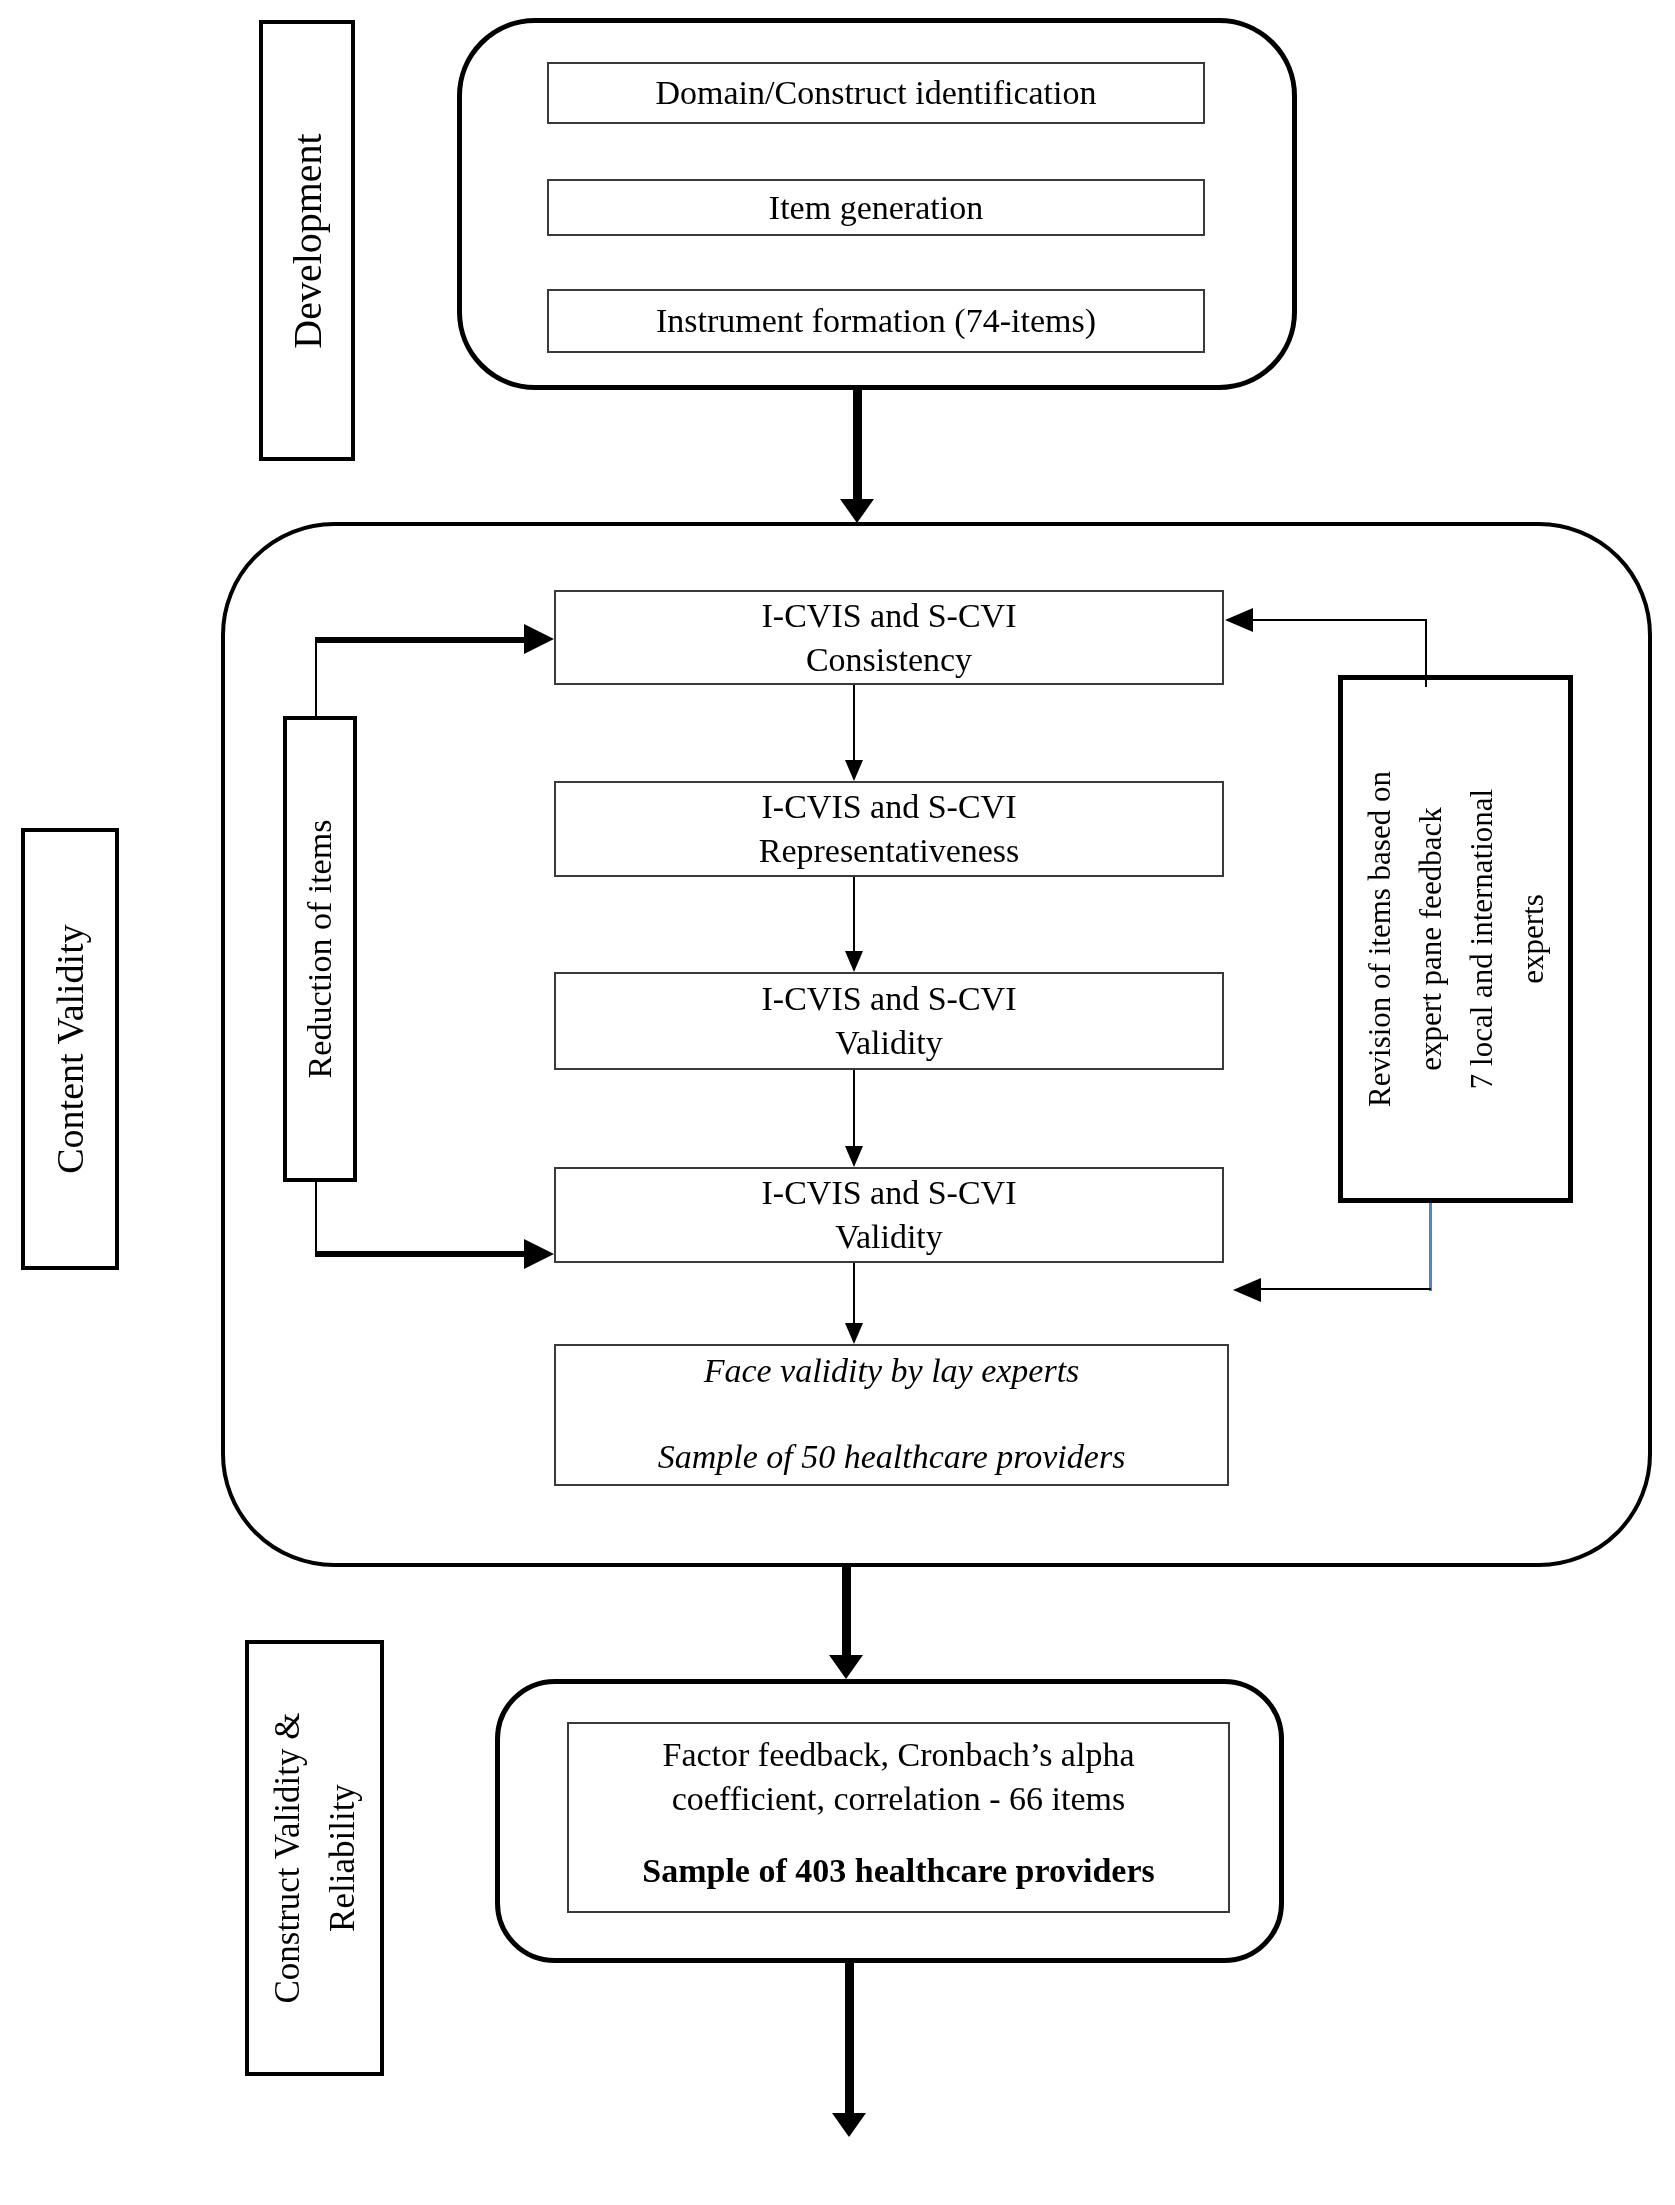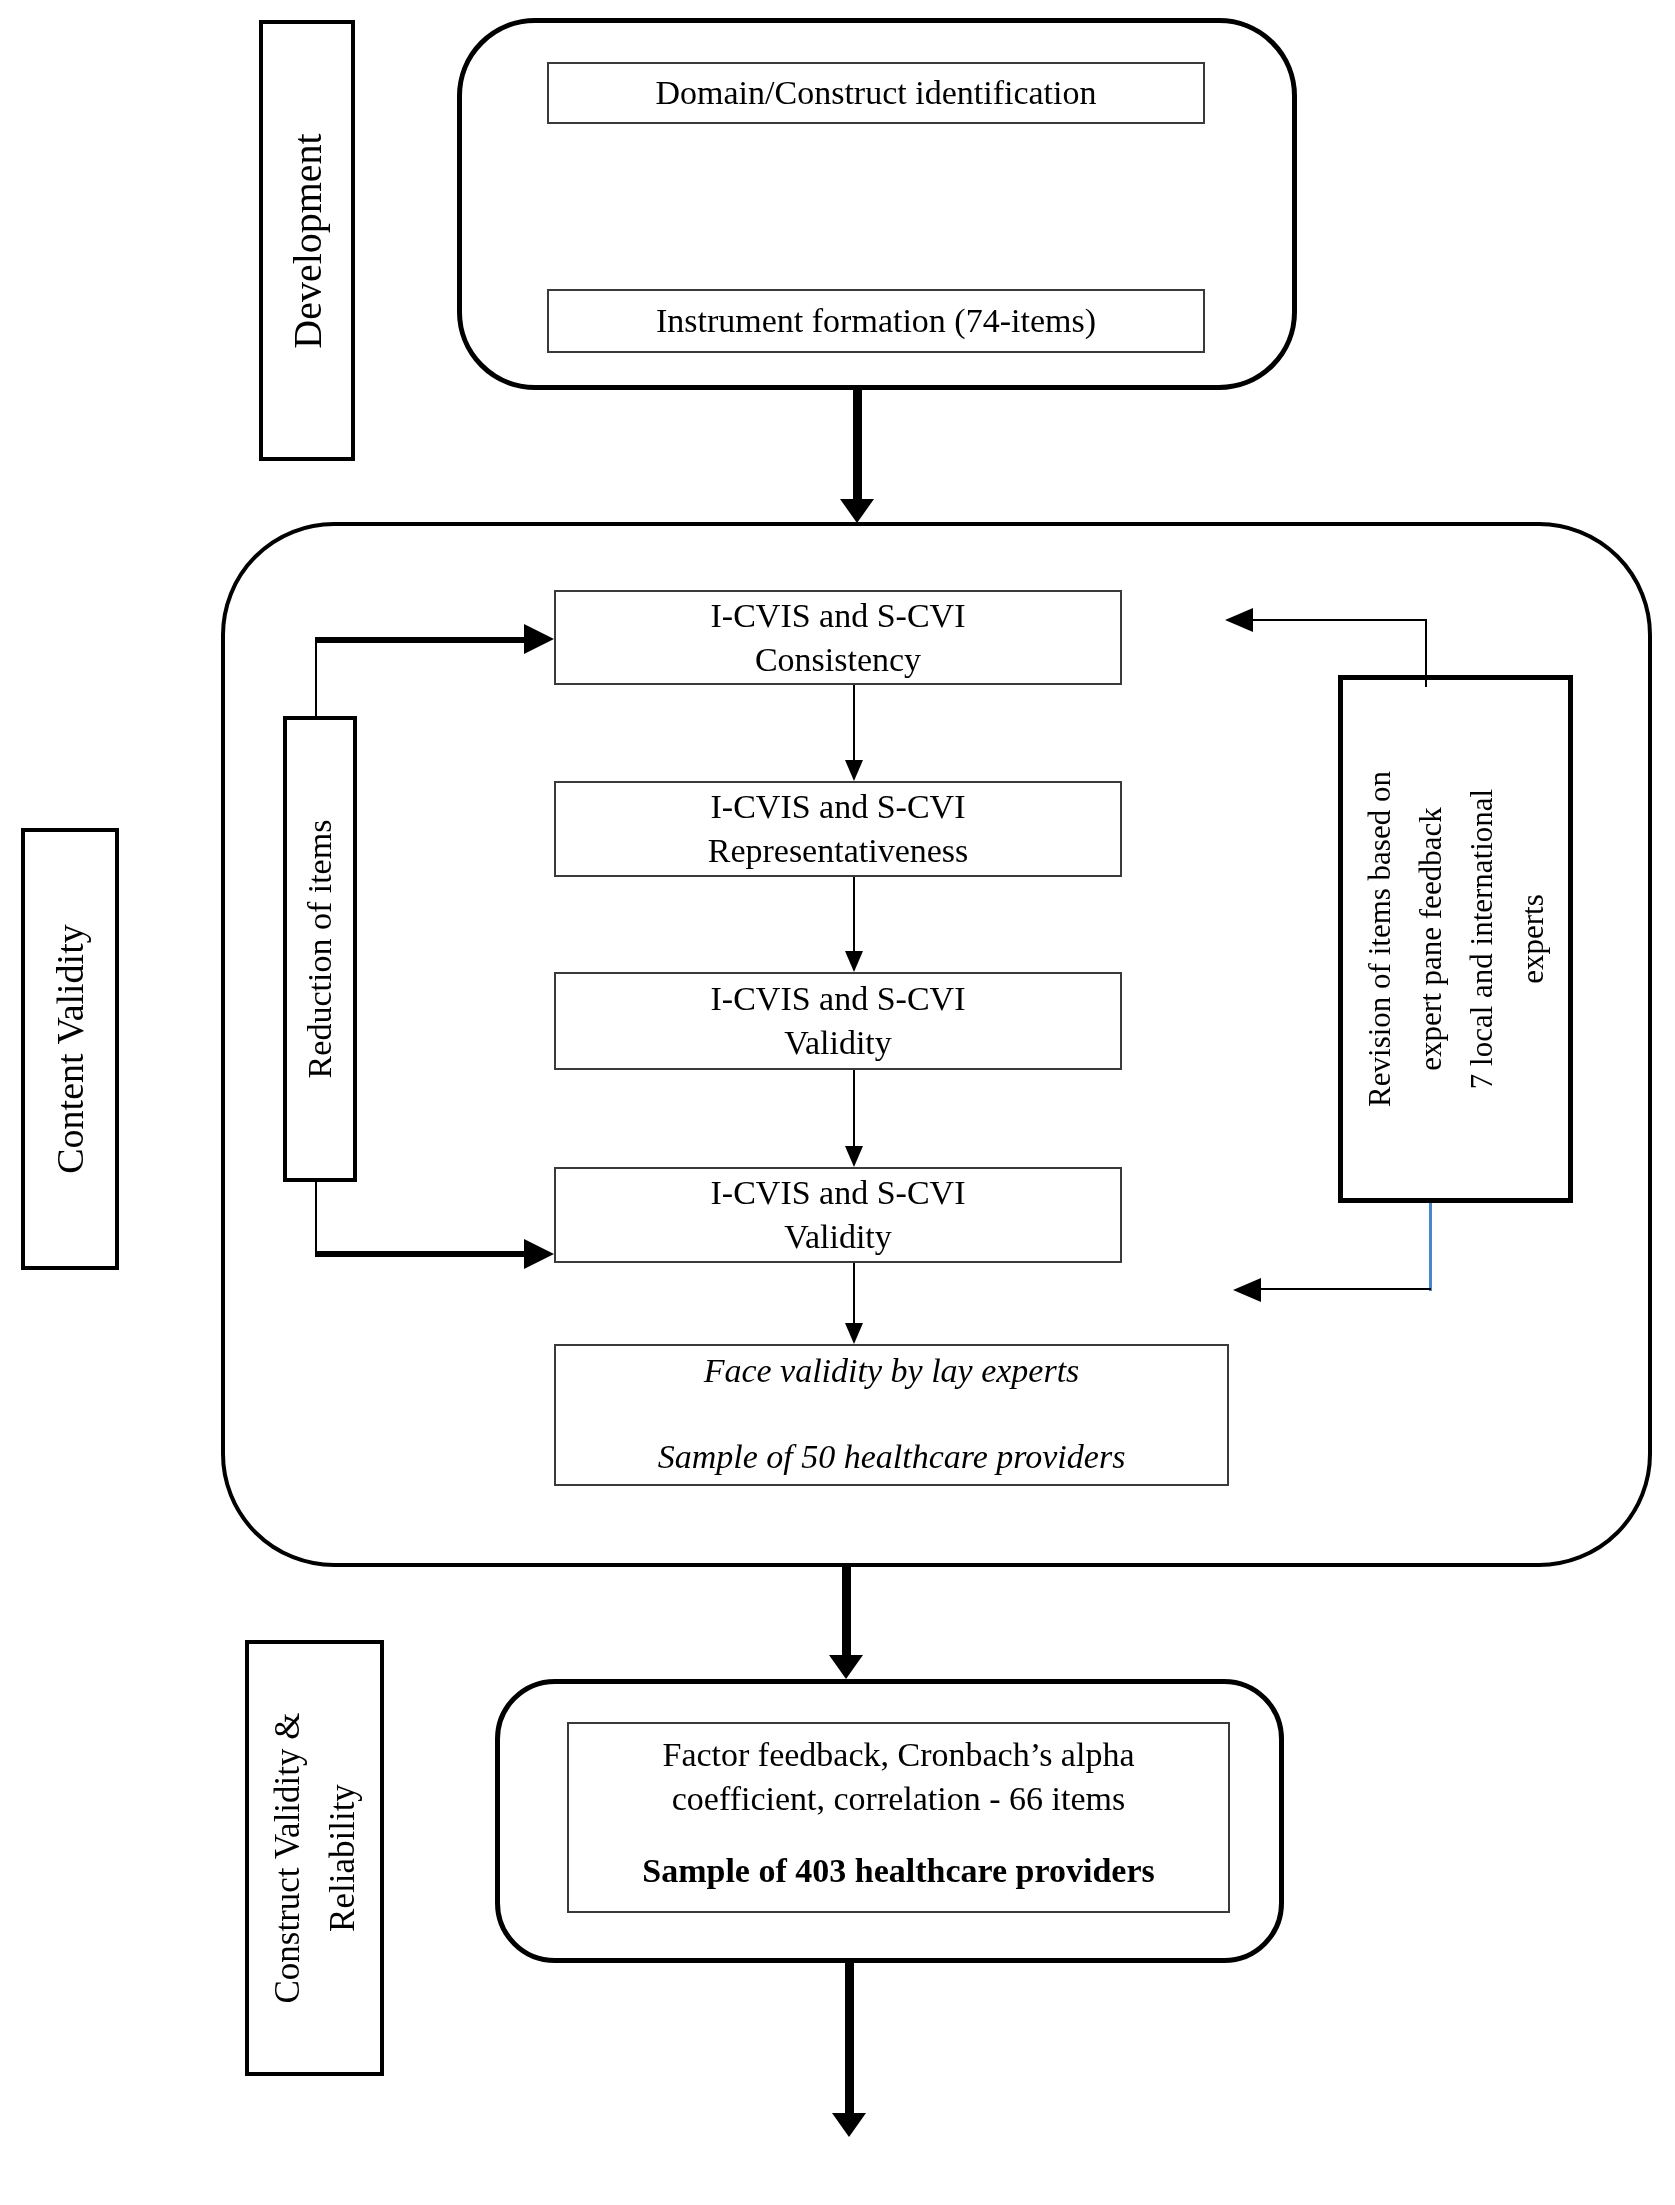--- a/index.html
+++ b/index.html
@@ -35,21 +35,21 @@
   #dev-step-3{top:289px;height:64px;}
   
   #arrow1-stem{left:853px;top:390px;width:8.5px;height:109px;}
   #arrow1-head{left:840px;top:499px;}
   
   #cv-container{left:221px;top:522px;width:1431px;height:1045px;border-radius:113px;border-width:4.3px;}
   #cv-label{left:21px;top:828px;width:98px;height:442px;}
   #cv-label .vwrap{font-size:38px;}
   #reduction-box{left:283px;top:716px;width:74px;height:466px;}
   #reduction-box .vwrap{font-size:34px;}
-  .cvi{left:554px;width:568px;font-size:34px;line-height:44px;}
+  .cvi{left:554px;width:670px;font-size:34px;line-height:44px;}
   #cvi-1{top:590px;height:95px;}
   #cvi-2{top:781px;height:96px;}
   #cvi-3{top:972px;height:98px;}
   #cvi-4{top:1167px;height:96px;}
   #face-box{left:554px;top:1344px;width:675px;height:142px;font-size:34px;justify-content:space-between;padding:5.7px 0 8.5px 0;font-style:italic;}
   
   .thin-stem{width:2.1px;left:853px;}
   #tarr1-stem{top:685px;height:75px;} #tarr1-head{left:845px;top:760px;}
   #tarr2-stem{top:877px;height:74px;} #tarr2-head{left:845px;top:951px;}
   #tarr3-stem{top:1070px;height:76px;} #tarr3-head{left:845px;top:1146px;}
@@ -92,20 +92,23 @@
 
   <div class="box thickbox" id="dev-label">
     <div class="vwrap">Development</div>
   </div>
 
   <div class="box round" id="dev-container"></div>
 
   <div class="box thinbox ctext dev-step" id="dev-step-1">
     <span>Domain/Construct identification</span>
   </div>
+  <div class="box thinbox ctext dev-step" id="dev-step-2">
+    <span>Item generation</span>
+  </div>
   <div class="box thinbox ctext dev-step" id="dev-step-3">
     <span>Instrument formation (74-items)</span>
   </div>
 
   <div class="line" id="arrow1-stem"></div>
   <div class="tri tri-down-thick" id="arrow1-head"></div>
 
   <div class="box round" id="cv-container"></div>
 
   <div class="box thickbox" id="cv-label">

